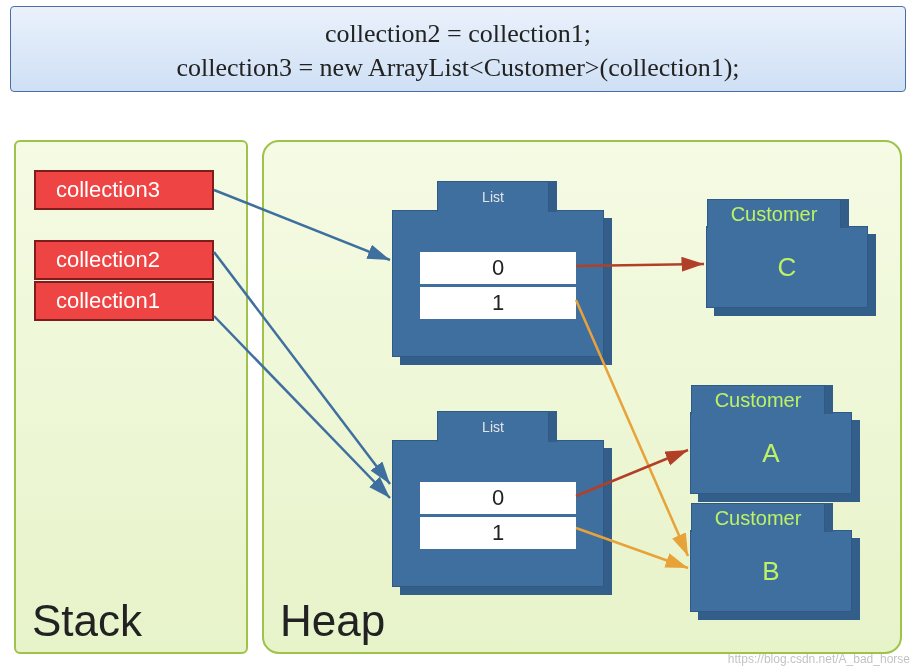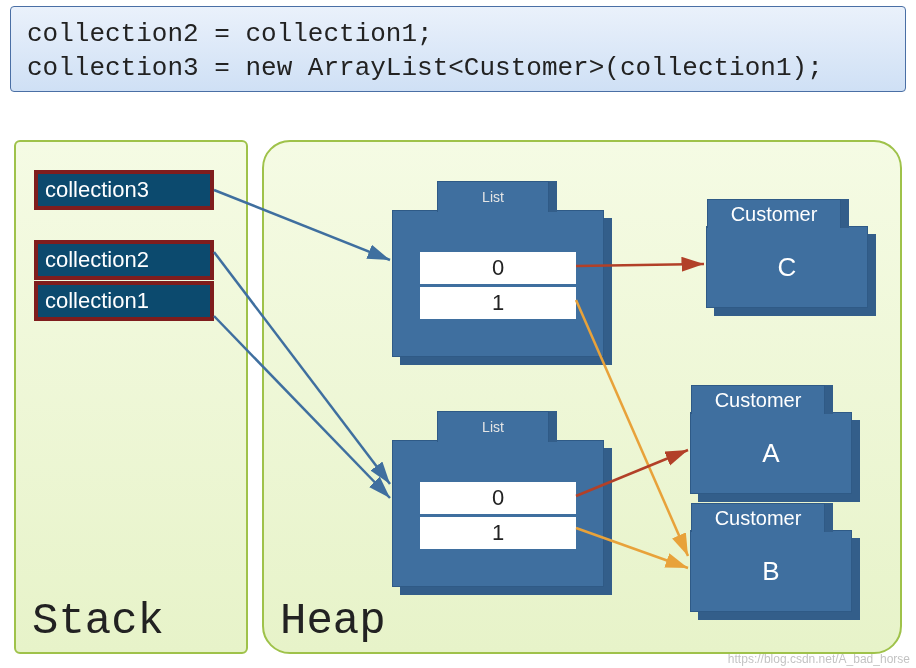--- a/index.html
+++ b/index.html
@@ -3,42 +3,42 @@
 <meta charset="utf-8">
 <style>
   html,body{margin:0;padding:0;font-family:"Segoe UI",Tahoma,sans-serif;}
   body{width:916px;height:668px;background:#fff;position:relative;}
 
   
   .code-panel{
     position:absolute;left:10px;top:6px;width:896px;height:86px;
     background:linear-gradient(#eaf1fb,#cfe0f5);
     border:1px solid #4a6fa5;border-radius:4px;
-    font-family:Liberation Mono, monospace;
+    font-family:Liberation Serif, serif;
     font-size:26px;line-height:34px;color:#222;
-    padding:10px 16px;box-sizing:border-box;white-space:pre;
+    padding:10px 16px;box-sizing:border-box;white-space:pre;text-align:center;
   }
 
   
   .zone{
     position:absolute;border:2px solid #9fc24a;background:linear-gradient(#f5fbe4,#e7f3c9);
     border-radius:20px;
   }
   .zone.stack{left:14px;top:140px;width:230px;height:510px;border-radius:6px;}
-  .zone.heap{left:262px;top:140px;width:636px;height:510px;border-radius:28px;}
+  .zone.heap{left:262px;top:140px;width:636px;height:510px;border-radius:17px;}
   .zone .title{
-    position:absolute;left:16px;bottom:6px;font-family:Liberation Mono, monospace;
+    position:absolute;left:16px;bottom:6px;font-family:Liberation Sans, sans-serif;
     font-size:44px;color:#222;font-weight:400;
   }
 
   
   .var-box{
     position:absolute;left:34px;width:180px;height:40px;
-    background:#0c4a6e;border:4px solid #7f1d1d;color:#fff;
-    font-size:22px;display:flex;align-items:center;padding-left:7px;
+    background:#ef4444;border:2px solid #7f1d1d;color:#fff;
+    font-size:22px;display:flex;align-items:center;padding-left:20px;
     box-sizing:border-box;
   }
 
   
   .list-obj{
     position:absolute;width:210px;height:145px;background:#3f6f9f;border:1px solid #2f5a86;
     box-shadow:8px 8px 0 #335e8a;
   }
   .list-obj .tab{
     position:absolute;top:-30px;left:44px;width:110px;height:30px;
@@ -51,21 +51,21 @@
   }
   .cell{
     height:32px;background:#fff;border:1px solid #3f6f9f;
     color:#222;font-size:22px;display:flex;align-items:center;justify-content:center;
   }
   .cell + .cell{border-top:2px solid #3f6f9f;}
 
   
   .cust-obj{
     position:absolute;width:160px;height:80px;background:#3f6f9f;border:1px solid #2f5a86;
-    box-shadow:8px 8px 0 #335e8a;color:#ffffff;
+    box-shadow:8px 8px 0 #335e8a;color:#bef264;
   }
   .cust-obj .tab{
     position:absolute;top:-28px;left:0;width:132px;height:28px;
     background:#3f6f9f;border:1px solid #2f5a86;border-bottom:none;
     font-size:20px;display:flex;align-items:center;justify-content:center;
     box-shadow:8px 0 0 #335e8a;
   }
   .cust-obj .name{
     width:100%;height:100%;display:flex;align-items:center;justify-content:center;
     font-size:26px;

